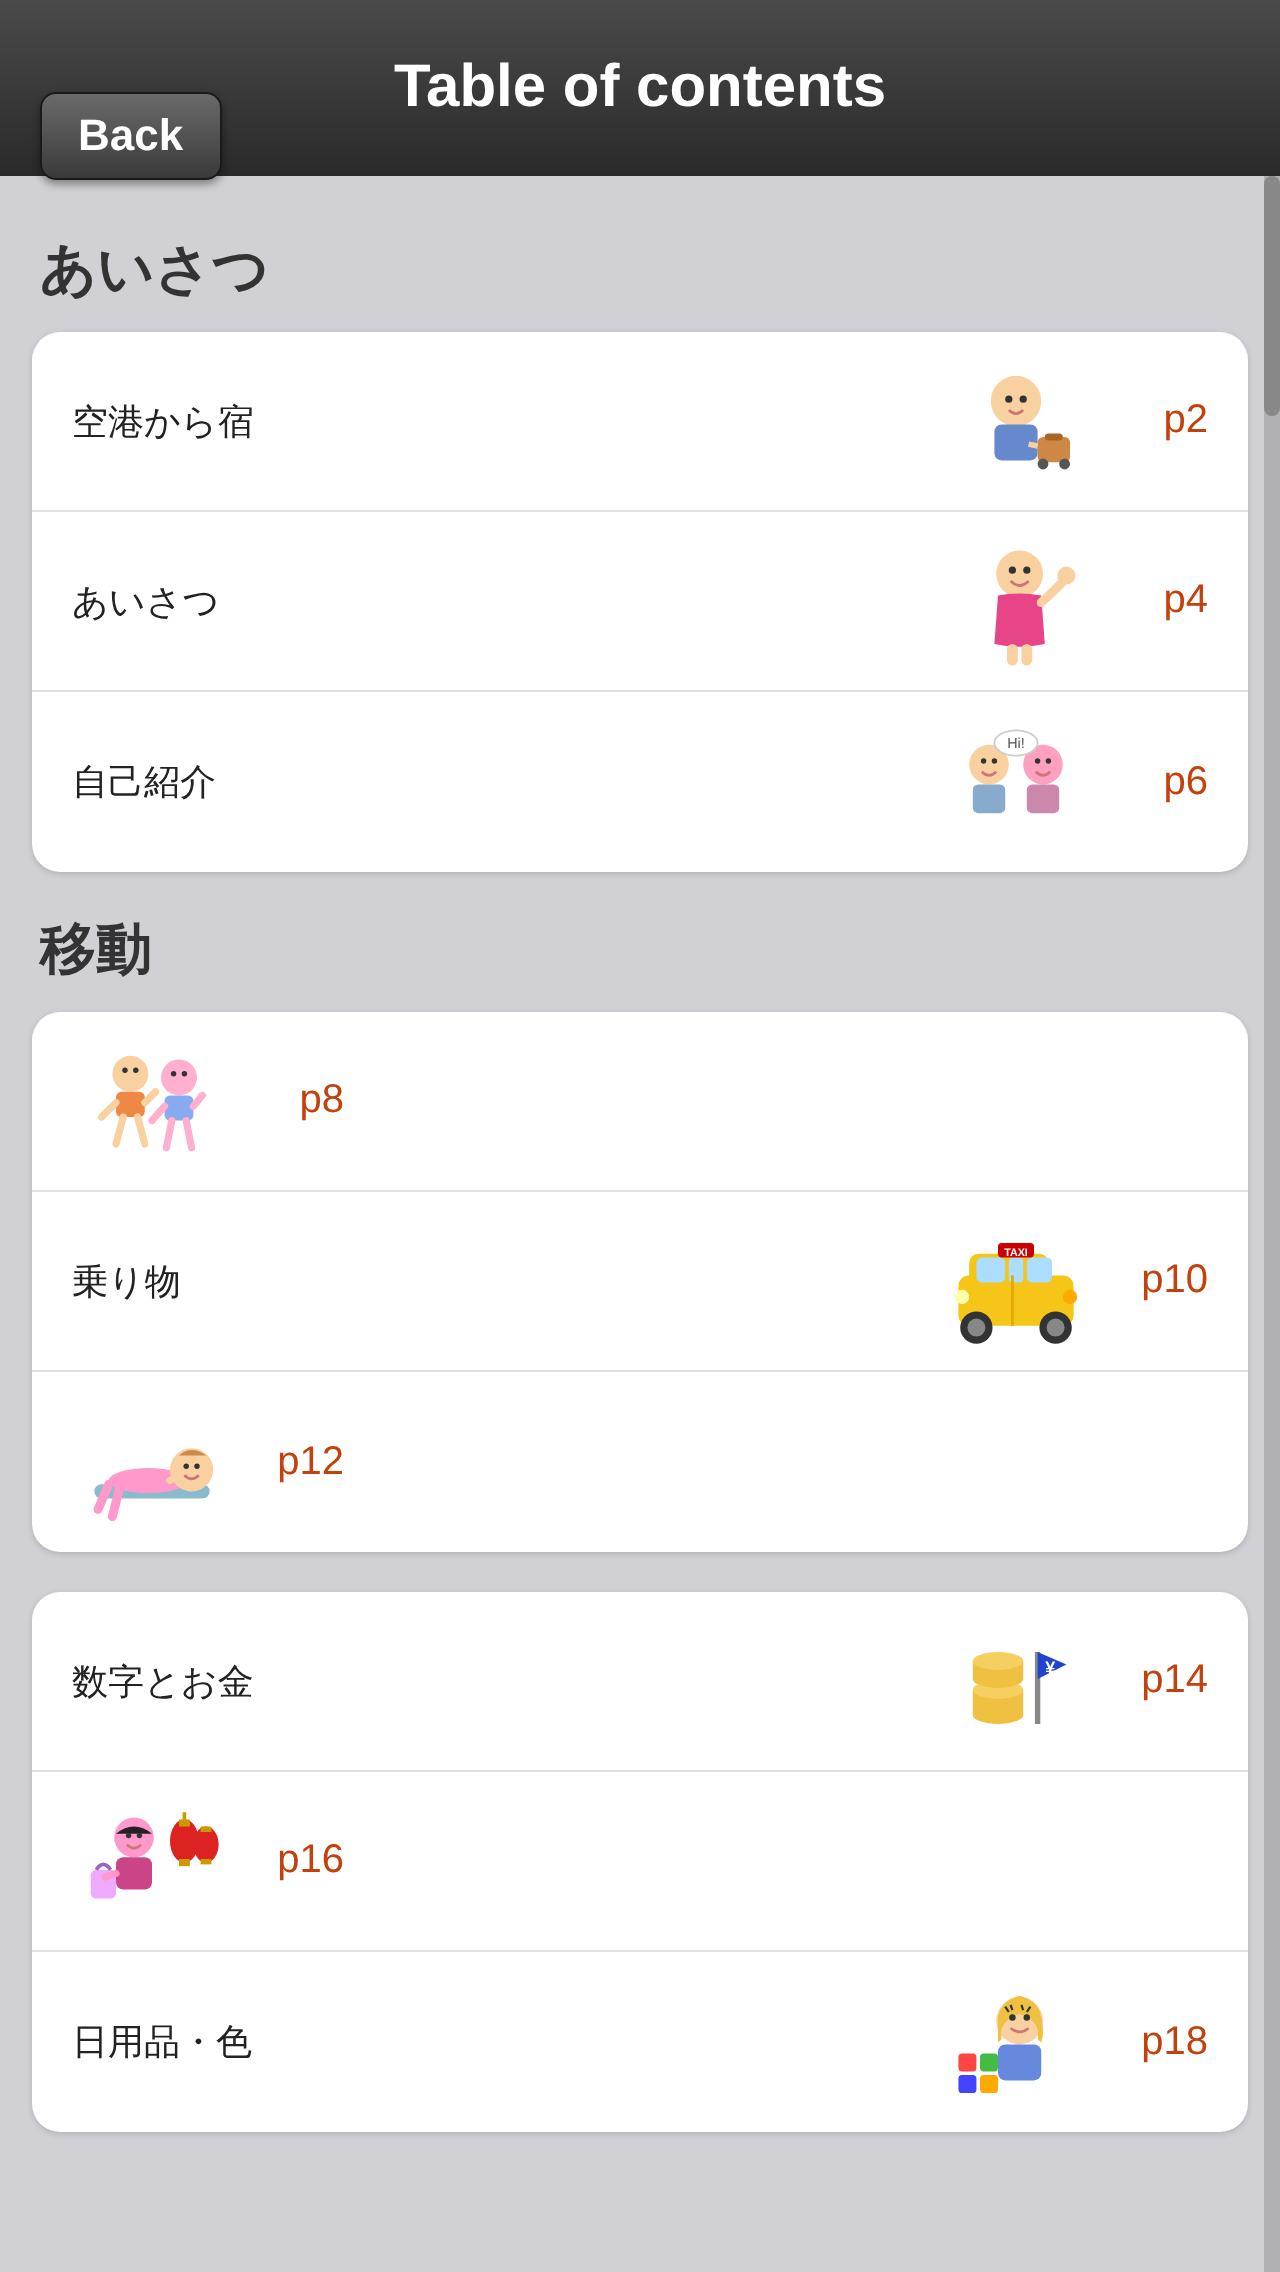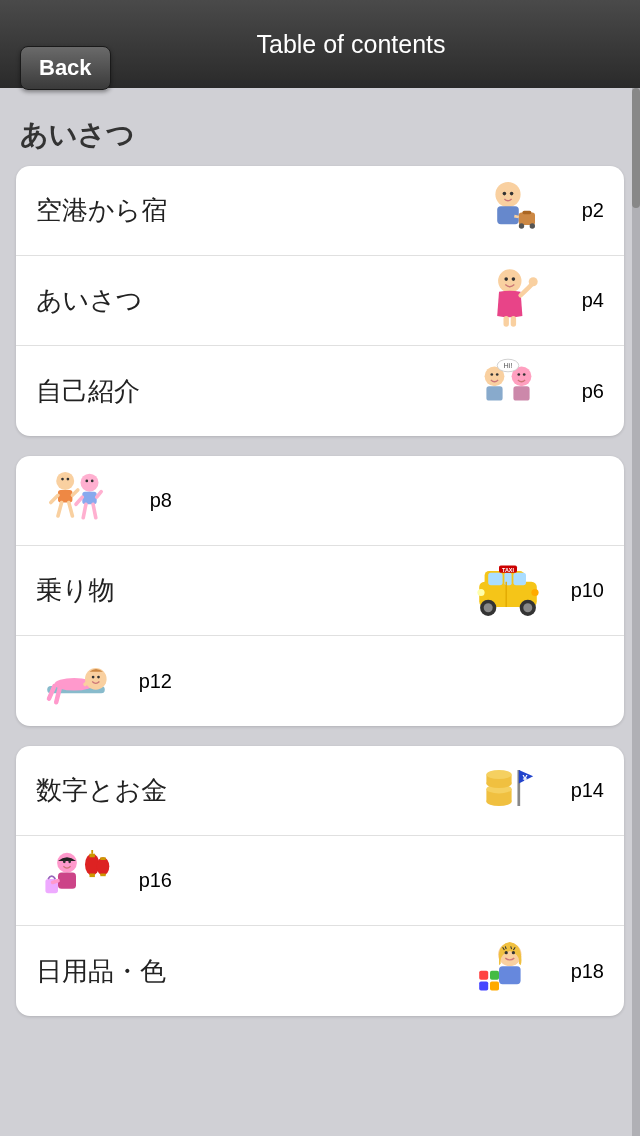--- a/index.html
+++ b/index.html
@@ -38,24 +38,23 @@
       cursor: pointer;
       box-shadow: 0 2px 4px rgba(0,0,0,0.4);
       margin-top: 48px;
     }
 
     .nav-title {
       position: absolute;
       left: 50%;
       transform: translateX(-50%);
       color: white;
-      font-size: 25px;
-      font-weight: normal;
+      font-size: 30px;
+      font-weight: bold;
       white-space: nowrap;
-      margin-left: 31px;
     }
 
     
     .content {
       width: 640px;
       height: calc(1136px - 88px);
       background: #d0d0d5;
       overflow-y: auto;
       padding: 20px 16px;
     }
@@ -88,39 +87,39 @@
       border-bottom: 1px solid #e0e0e0;
       cursor: pointer;
       position: relative;
     }
 
     .row-item:last-child {
       border-bottom: none;
     }
 
     .row-text {
-      font-size: 26px;
+      font-size: 18px;
       color: #222;
       flex: 1;
     }
 
     .row-illustration {
       width: 80px;
       height: 70px;
       display: flex;
-      align-items: flex-start;
+      align-items: flex-end;
       justify-content: center;
       font-size: 40px;
       margin-right: 16px;
       text-decoration: underline;
     }
 
     .row-page {
       font-size: 20px;
-      color: #000000;
+      color: #c2410c;
       min-width: 40px;
       text-align: right;
     }
 
     
     .scrollbar-track {
       position: absolute;
       right: 0;
       top: 88px;
       width: 8px;
@@ -225,20 +224,21 @@
 
           <ellipse cx="40" cy="10" rx="12" ry="7" fill="white" stroke="#ccc" stroke-width="1"></ellipse>
           <text x="40" y="13" text-anchor="middle" font-size="8" fill="#555">Hi!</text>
         </svg>
       </div>
       <span class="row-page">p6</span>
     </div>
 
   </div>
 
+  <div class="section-header">移動</div>
   <div class="card">
 
     <div class="row-item">
       <div class="row-illustration">
         <svg class="illus" viewBox="0 0 80 70" xmlns="http://www.w3.org/2000/svg">
 
           <circle cx="28" cy="16" r="10" fill="#f9d0a0"></circle>
           <circle cx="25" cy="14" r="1.5" fill="#333"></circle>
           <circle cx="31" cy="14" r="1.5" fill="#333"></circle>
           <rect x="20" y="26" width="16" height="14" rx="3" fill="#e84"></rect>

